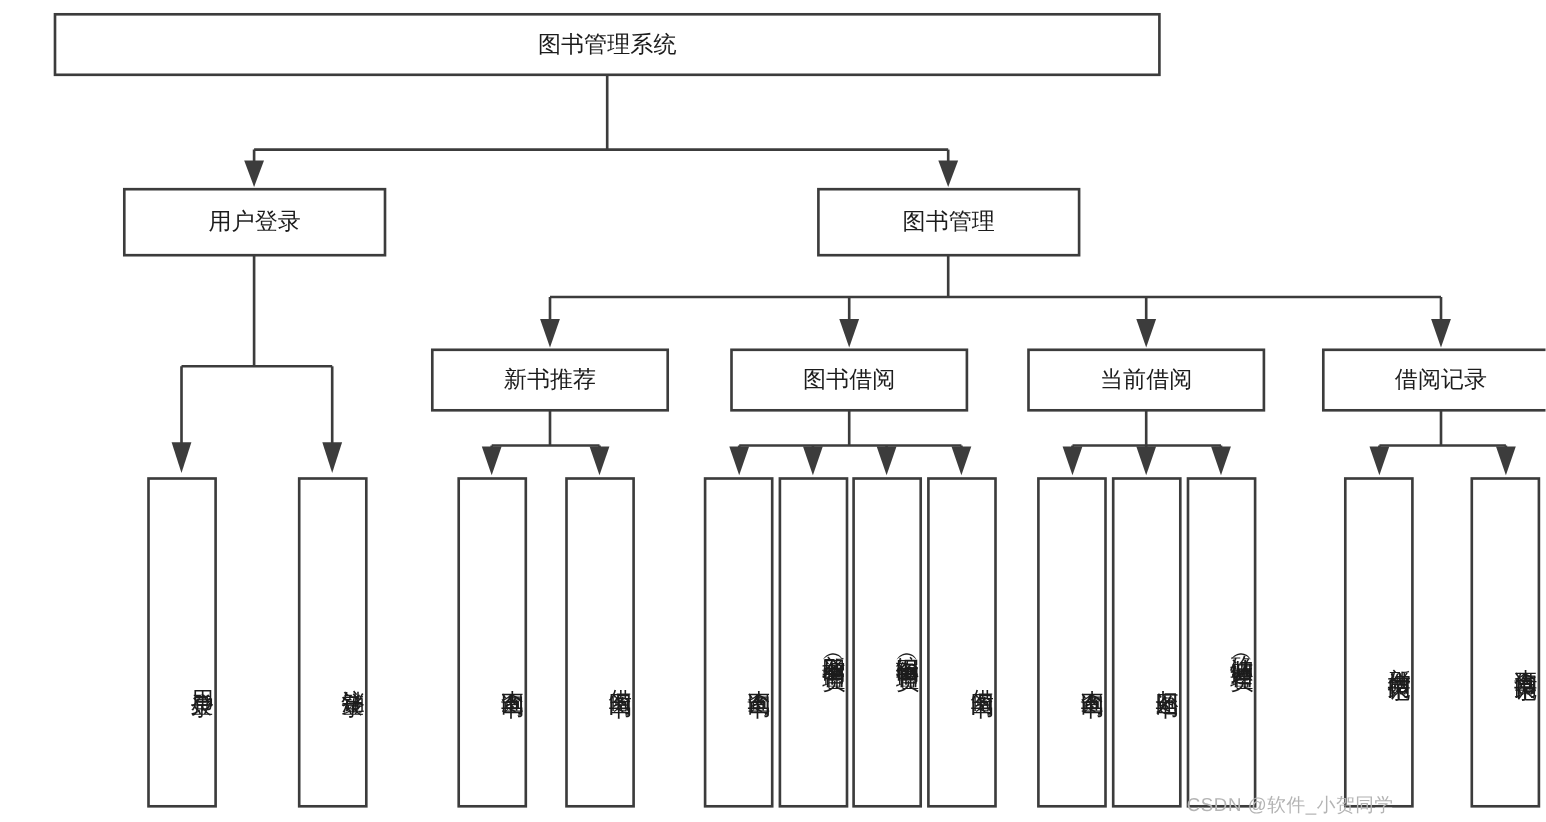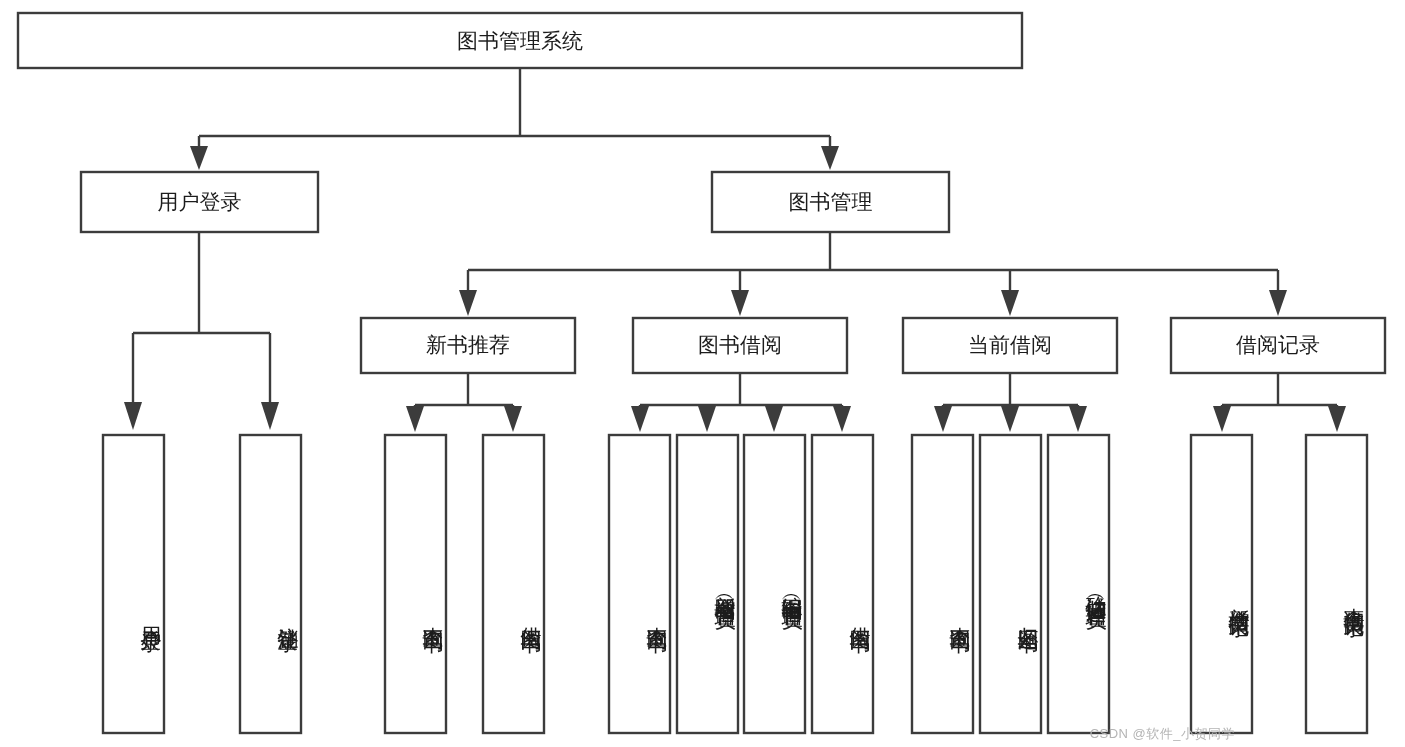--- a/index.html
+++ b/index.html
@@ -11,20 +11,21 @@
     width: 1405px;
     height: 747px;
     font-family: "Liberation Sans", "DejaVu Sans", sans-serif;
     overflow: hidden;
     position: relative;
   }
   #diagram-root {
     position: relative;
     width: 1243px;
     height: 747px;
+    margin-left: 32px;
   }
   svg.chart-canvas {
     position: absolute;
     left: 0;
     top: 0;
     width: 1405px;
     height: 747px;
     display: block;
   }
   .node-box {
@@ -63,21 +64,21 @@
     align-items: flex-start;
     justify-content: center;
     white-space: nowrap;
     pointer-events: none;
   }
   .watermark {
     position: absolute;
     right: 8px;
     bottom: 4px;
     font-family: "Liberation Sans", "DejaVu Sans", sans-serif;
-    font-size: 13px;
+    font-size: 17px;
     color: #b4b4b4;
     letter-spacing: 0.5px;
     white-space: nowrap;
   }
 </style>
 </head>
 <body>
 
 <div id="diagram-root">
 

